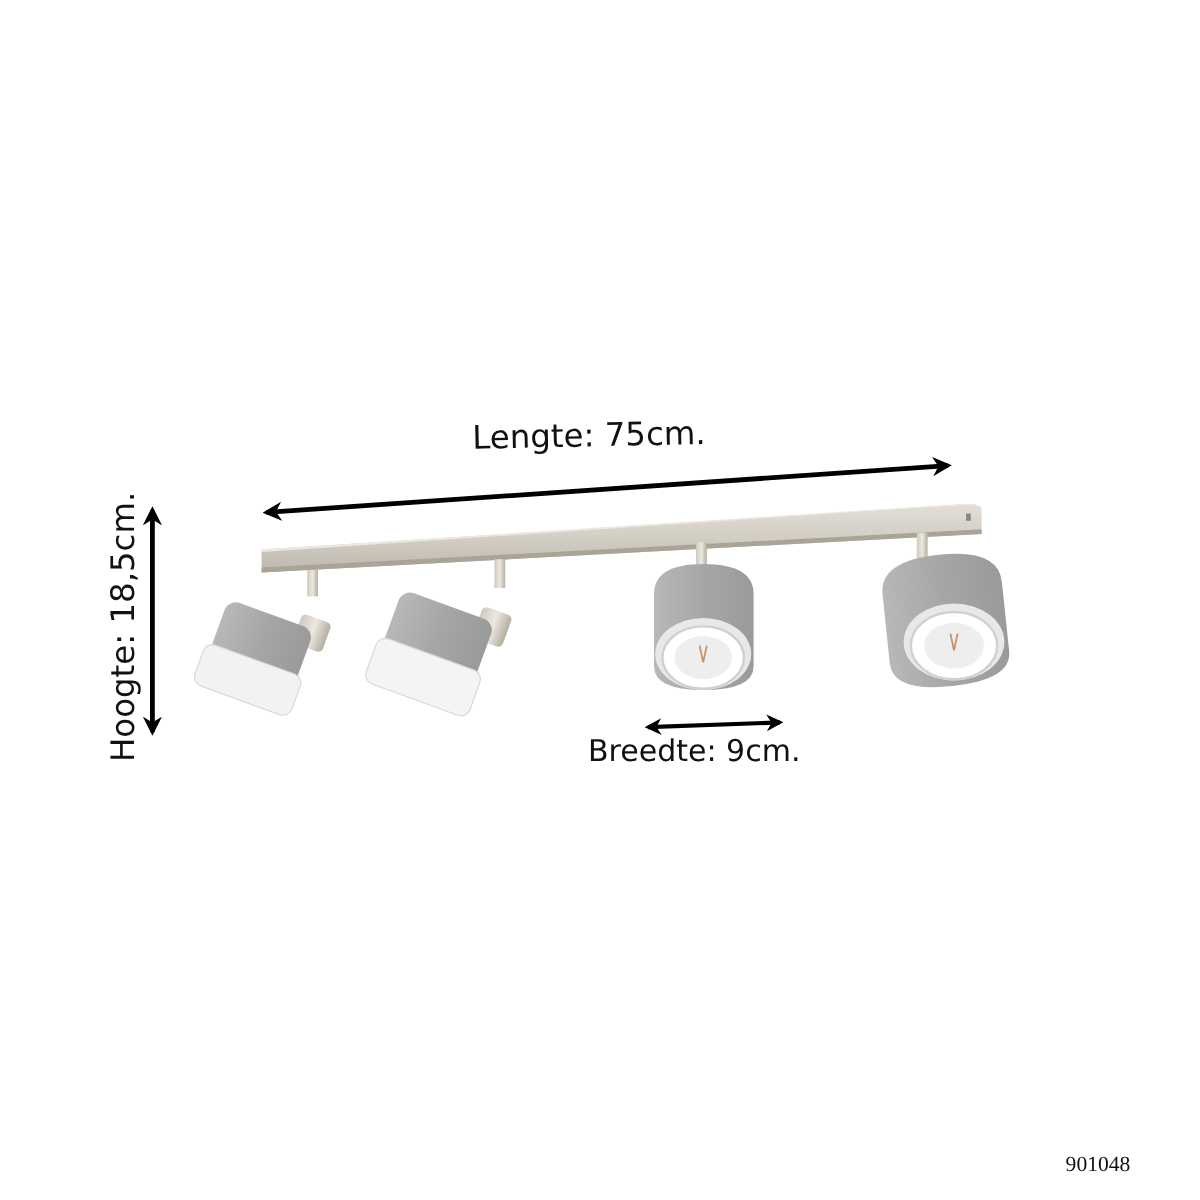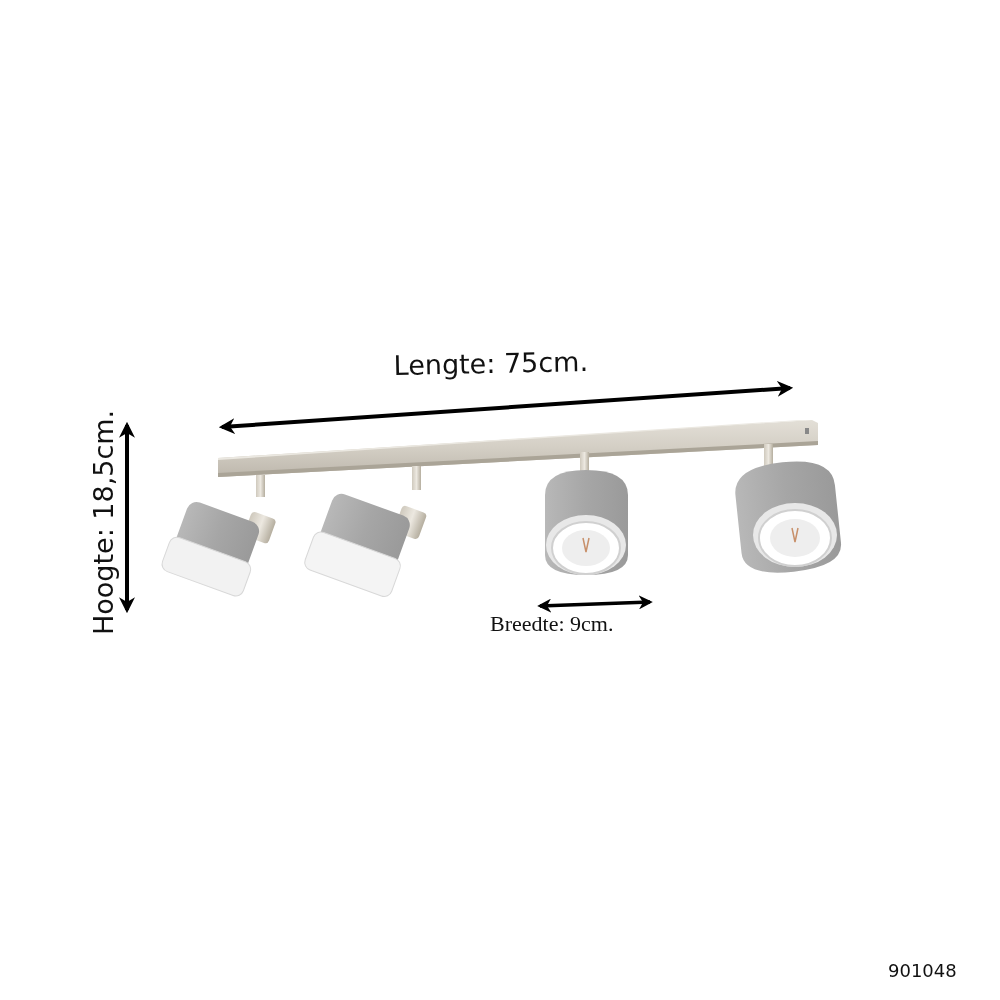--- a/index.html
+++ b/index.html
@@ -3,23 +3,23 @@
   <meta charset="utf-8">
   <style>
     html, body { margin: 0; padding: 0; }
     body {
       width: 1000px; height: 1000px; background: #ffffff;
       position: relative; overflow: hidden;
       font-family: "DejaVu Sans", "Liberation Sans", sans-serif;
     }
     .label { position: absolute; color: #111; white-space: nowrap; }
     #lbl-length { left: 394px; top: 350px; font-size: 27px; transform: rotate(-1.2deg); transform-origin: left bottom; }
-    #lbl-width { left: 490px; top: 611px; font-size: 22px; font-family: Liberation Serif, serif; }
+    #lbl-width { left: 490px; top: 611px; font-size: 25px; }
     #lbl-height { left: 88px; top: 635px; font-size: 27px; transform: rotate(-90deg); transform-origin: left top; }
-    #lbl-code { left: 888px; top: 960px; font-size: 18px; }
+    #lbl-code { left: 888px; top: 960px; font-size: 18px; font-family: Liberation Serif, serif; }
     svg#scene { position: absolute; left: 0; top: 0; }
   </style>
 </head>
 <body>
 
 <svg id="scene" width="1000" height="1000" viewBox="0 0 1000 1000">
   <defs>
     <marker id="ah" viewBox="0 0 10 10" refX="8" refY="5" markerWidth="4" markerHeight="4" orient="auto-start-reverse">
       <path d="M0,0 L10,5 L0,10 L3,5 z" fill="#000"></path>
     </marker>

